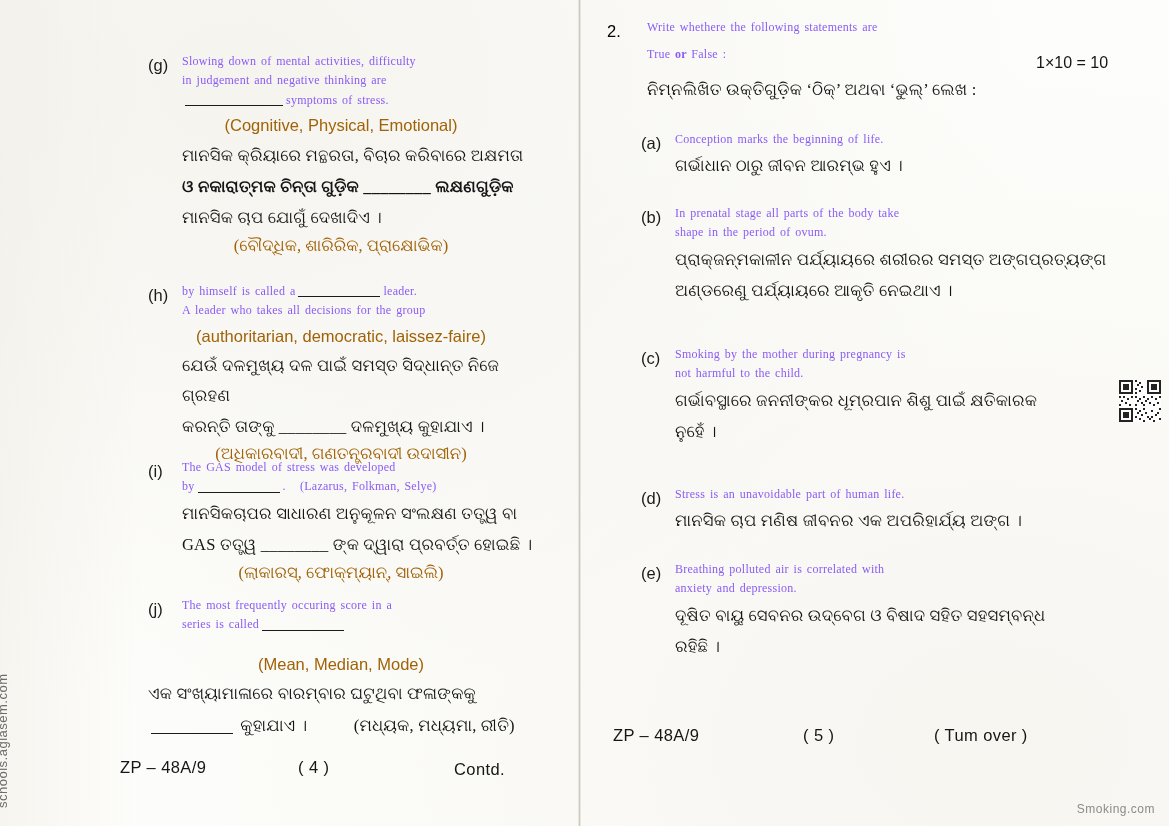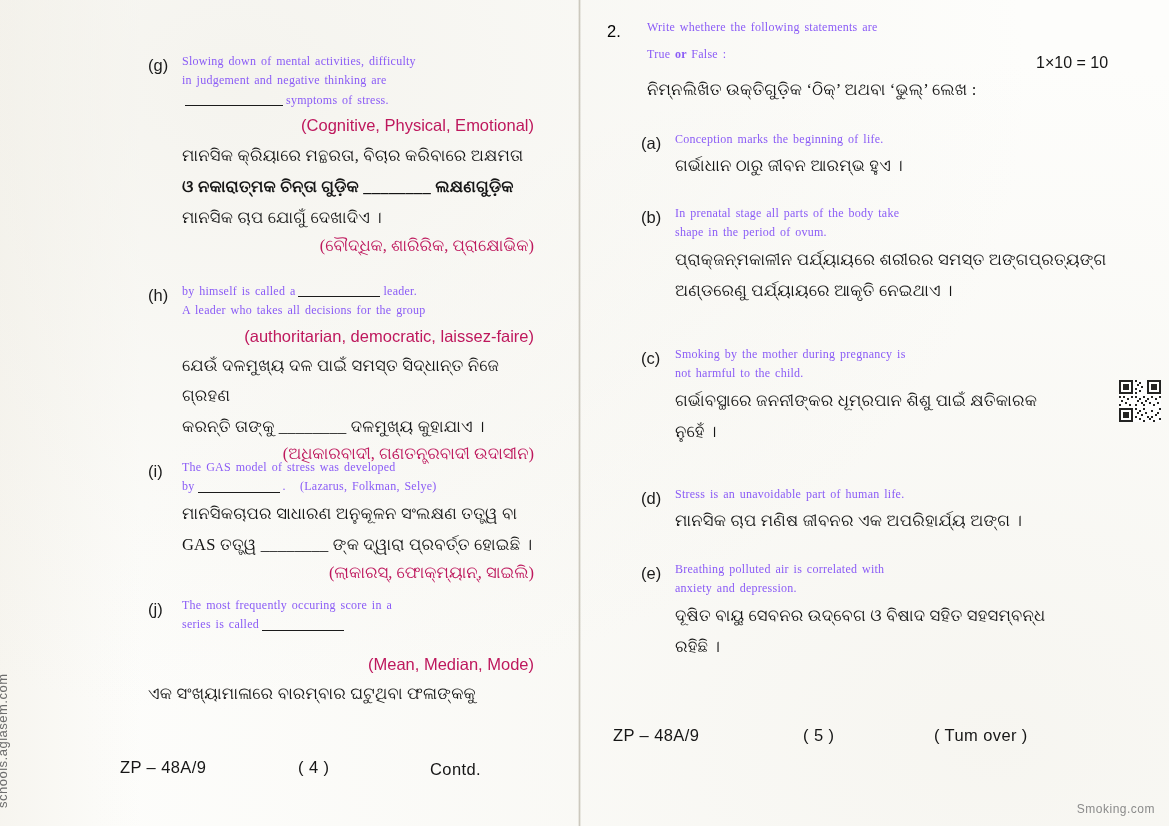--- a/index.html
+++ b/index.html
@@ -107,23 +107,23 @@
     font-family: "Liberation Serif", serif;
     font-size: 16.5px;
     line-height: 1.78;
     letter-spacing: 0.2px;
     color: #151515;
     margin-top: 2px;
   }
   .options {
     font-size: 16.5px;
     line-height: 1.6;
-    text-align: right;
+    text-align: center;
     padding-right: 6px;
-    color: #be185d;
+    color: #a16207;
   }
   .options.ory-opt {
     font-family: "Liberation Serif", serif;
   }
   .blank {
     display: inline-block;
     min-width: 82px;
     border-bottom: 1.4px solid #1b1b1b;
     height: 0.95em;
     vertical-align: -0.18em;
@@ -214,25 +214,30 @@
         <div class="marker">(j)</div>
         <div class="body">
           <div class="eng">The most frequently occuring score in a</div>
           <div class="eng">
             <span>series is called</span><span class="blank"></span>
           </div>
         </div>
       </div>
       <div class="options" style="margin-top:16px;">(Mean, Median, Mode)</div>
       <div class="ory" style="padding-left:0px;">ଏକ ସଂଖ୍ୟାମାଳାରେ ବାରମ୍ବାର ଘଟୁଥିବା ଫଳାଙ୍କକୁ</div>
+      <div class="ory" style="padding-left:0px;">
+        <span class="blank"></span>
+        <span>କୁହାଯାଏ ।</span>
+        <span style="padding-left:42px;">(ମଧ୍ୟକ, ମଧ୍ୟମା, ରୀତି)</span>
+      </div>
     </div>
 
     <div class="footer" style="left:120px; top:758px;">ZP – 48A/9</div>
     <div class="footer" style="left:298px; top:758px;">( 4 )</div>
-    <div class="footer" style="left:430px; top:760px;">Contd.</div>
+    <div class="footer" style="left:454px; top:760px;">Contd.</div>
 
     <div class="side-watermark">schools.aglasem.com</div>
   </div>
 
   <div class="col col-right">
 
     <div class="q2-head">
       <div class="item">
         <div class="marker num">2.</div>
         <div class="body">

